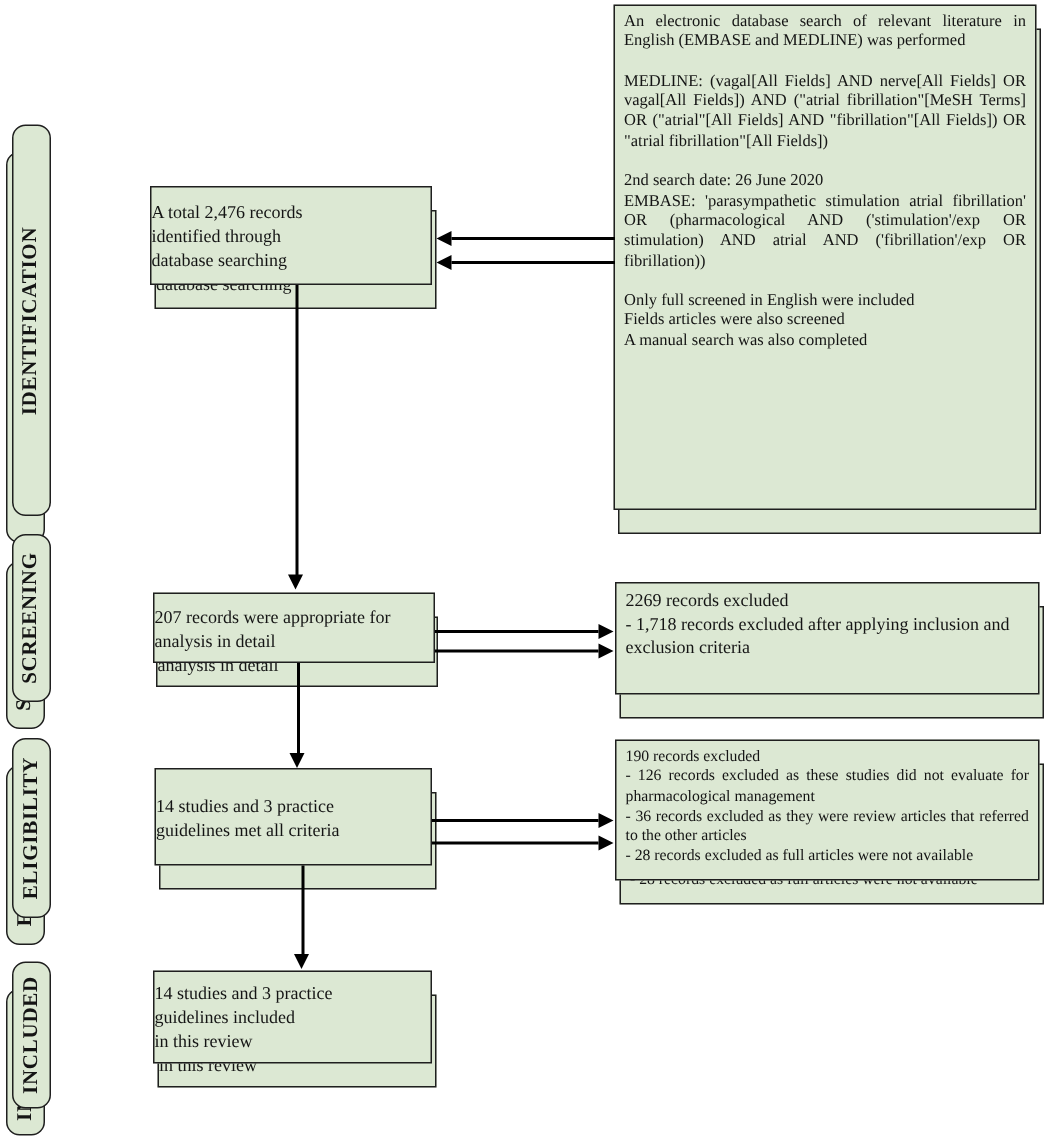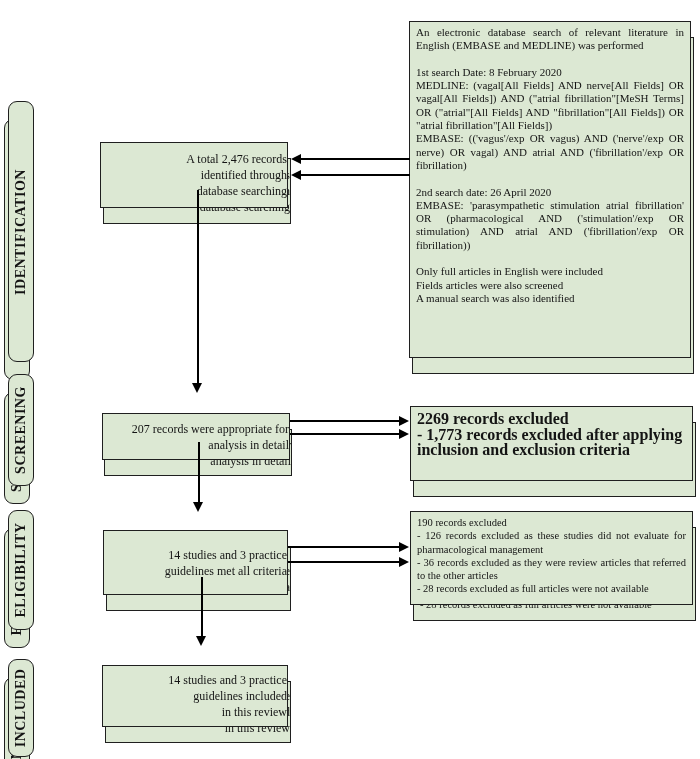--- a/index.html
+++ b/index.html
@@ -11,40 +11,39 @@
     background: #ffffff;
     font-family: "Liberation Serif", "DejaVu Serif", serif;
     color: #141414;
   }
   .box {
     position: absolute;
     box-sizing: border-box;
     background: var(--box-fill, #dce8d3);
     border: 1.5px solid var(--box-border, #1f1f1f);
     overflow: hidden;
-    margin-top: 18px;
   }
   .back  { z-index: 1; }
   .front { z-index: 2; }
   
   .flow-text {
     display: flex;
     flex-direction: column;
     justify-content: center;
     height: 100%;
-    text-align: right;
+    text-align: left;
     font-size: 12px;
     line-height: 16px;
   }
   .flow-text p { margin: 0; }
   
   .side-text { padding: 4px 6px; }
   .side-text p { margin: 0; }
   .search-text      { font-size: 11px;   line-height: 13.3px; }
-  .screen-text      { font-size: 16px;   line-height: 15.5px; font-weight: bold; }
+  .screen-text      { font-size: 12px;   line-height: 15.5px; }
   .elig-text        { font-size: 10.5px; line-height: 13.3px; }
   .justify p        { text-align: justify; }
   
   .label-box {
     border-radius: 9px;
     display: flex;
     align-items: center;
     justify-content: center;
   }
   .label-box span {
@@ -148,38 +147,36 @@
         <p>guidelines included</p>
         <p>in this review</p>
       </div>
   </div>
 
   <div class="box back" style="left:412px; top:19px; width:282px; height:337px"></div>
   <div class="box front" style="left:409px; top:3px;  width:282px; height:337px">
     <div class="side-text search-text justify">
         <p>An electronic database search of relevant literature in English (EMBASE and MEDLINE) was performed</p>
         <p>&nbsp;</p>
-        <p>1st search Date: 8 February 2020</p>
         <p>MEDLINE: (vagal[All Fields] AND nerve[All Fields] OR vagal[All Fields]) AND ("atrial fibrillation"[MeSH Terms] OR ("atrial"[All Fields] AND "fibrillation"[All Fields]) OR "atrial fibrillation"[All Fields])</p>
-        <p>EMBASE: (('vagus'/exp OR vagus) AND ('nerve'/exp OR nerve) OR vagal) AND atrial AND ('fibrillation'/exp OR fibrillation)</p>
         <p>&nbsp;</p>
-        <p>2nd search date: 26 April 2020</p>
+        <p>2nd search date: 26 June 2020</p>
         <p>EMBASE: 'parasympathetic stimulation atrial fibrillation' OR (pharmacological AND ('stimulation'/exp OR stimulation) AND atrial AND ('fibrillation'/exp OR fibrillation))</p>
         <p>&nbsp;</p>
-        <p>Only full articles in English were included</p>
+        <p>Only full screened in English were included</p>
         <p>Fields articles were also screened</p>
-        <p>A manual search was also identified</p>
+        <p>A manual search was also completed</p>
       </div>
   </div>
 
   <div class="box back" style="left:413px; top:404px; width:283px; height:75px"></div>
   <div class="box front" style="left:410px; top:388px; width:283px; height:75px">
     <div class="side-text screen-text">
         <p>2269 records excluded</p>
-        <p>- 1,773 records excluded after applying inclusion and exclusion criteria</p>
+        <p>- 1,718 records excluded after applying inclusion and exclusion criteria</p>
       </div>
   </div>
 
   <div class="box back" style="left:413px; top:509px; width:283px; height:94px">
     <div class="side-text elig-text justify">
         <p>190 records excluded</p>
         <p>- 126 records excluded as these studies did not evaluate for pharmacological management</p>
         <p>- 36 records excluded as they were review articles that referred to the other articles</p>
         <p>- 28 records excluded as full articles were not available</p>
       </div>

